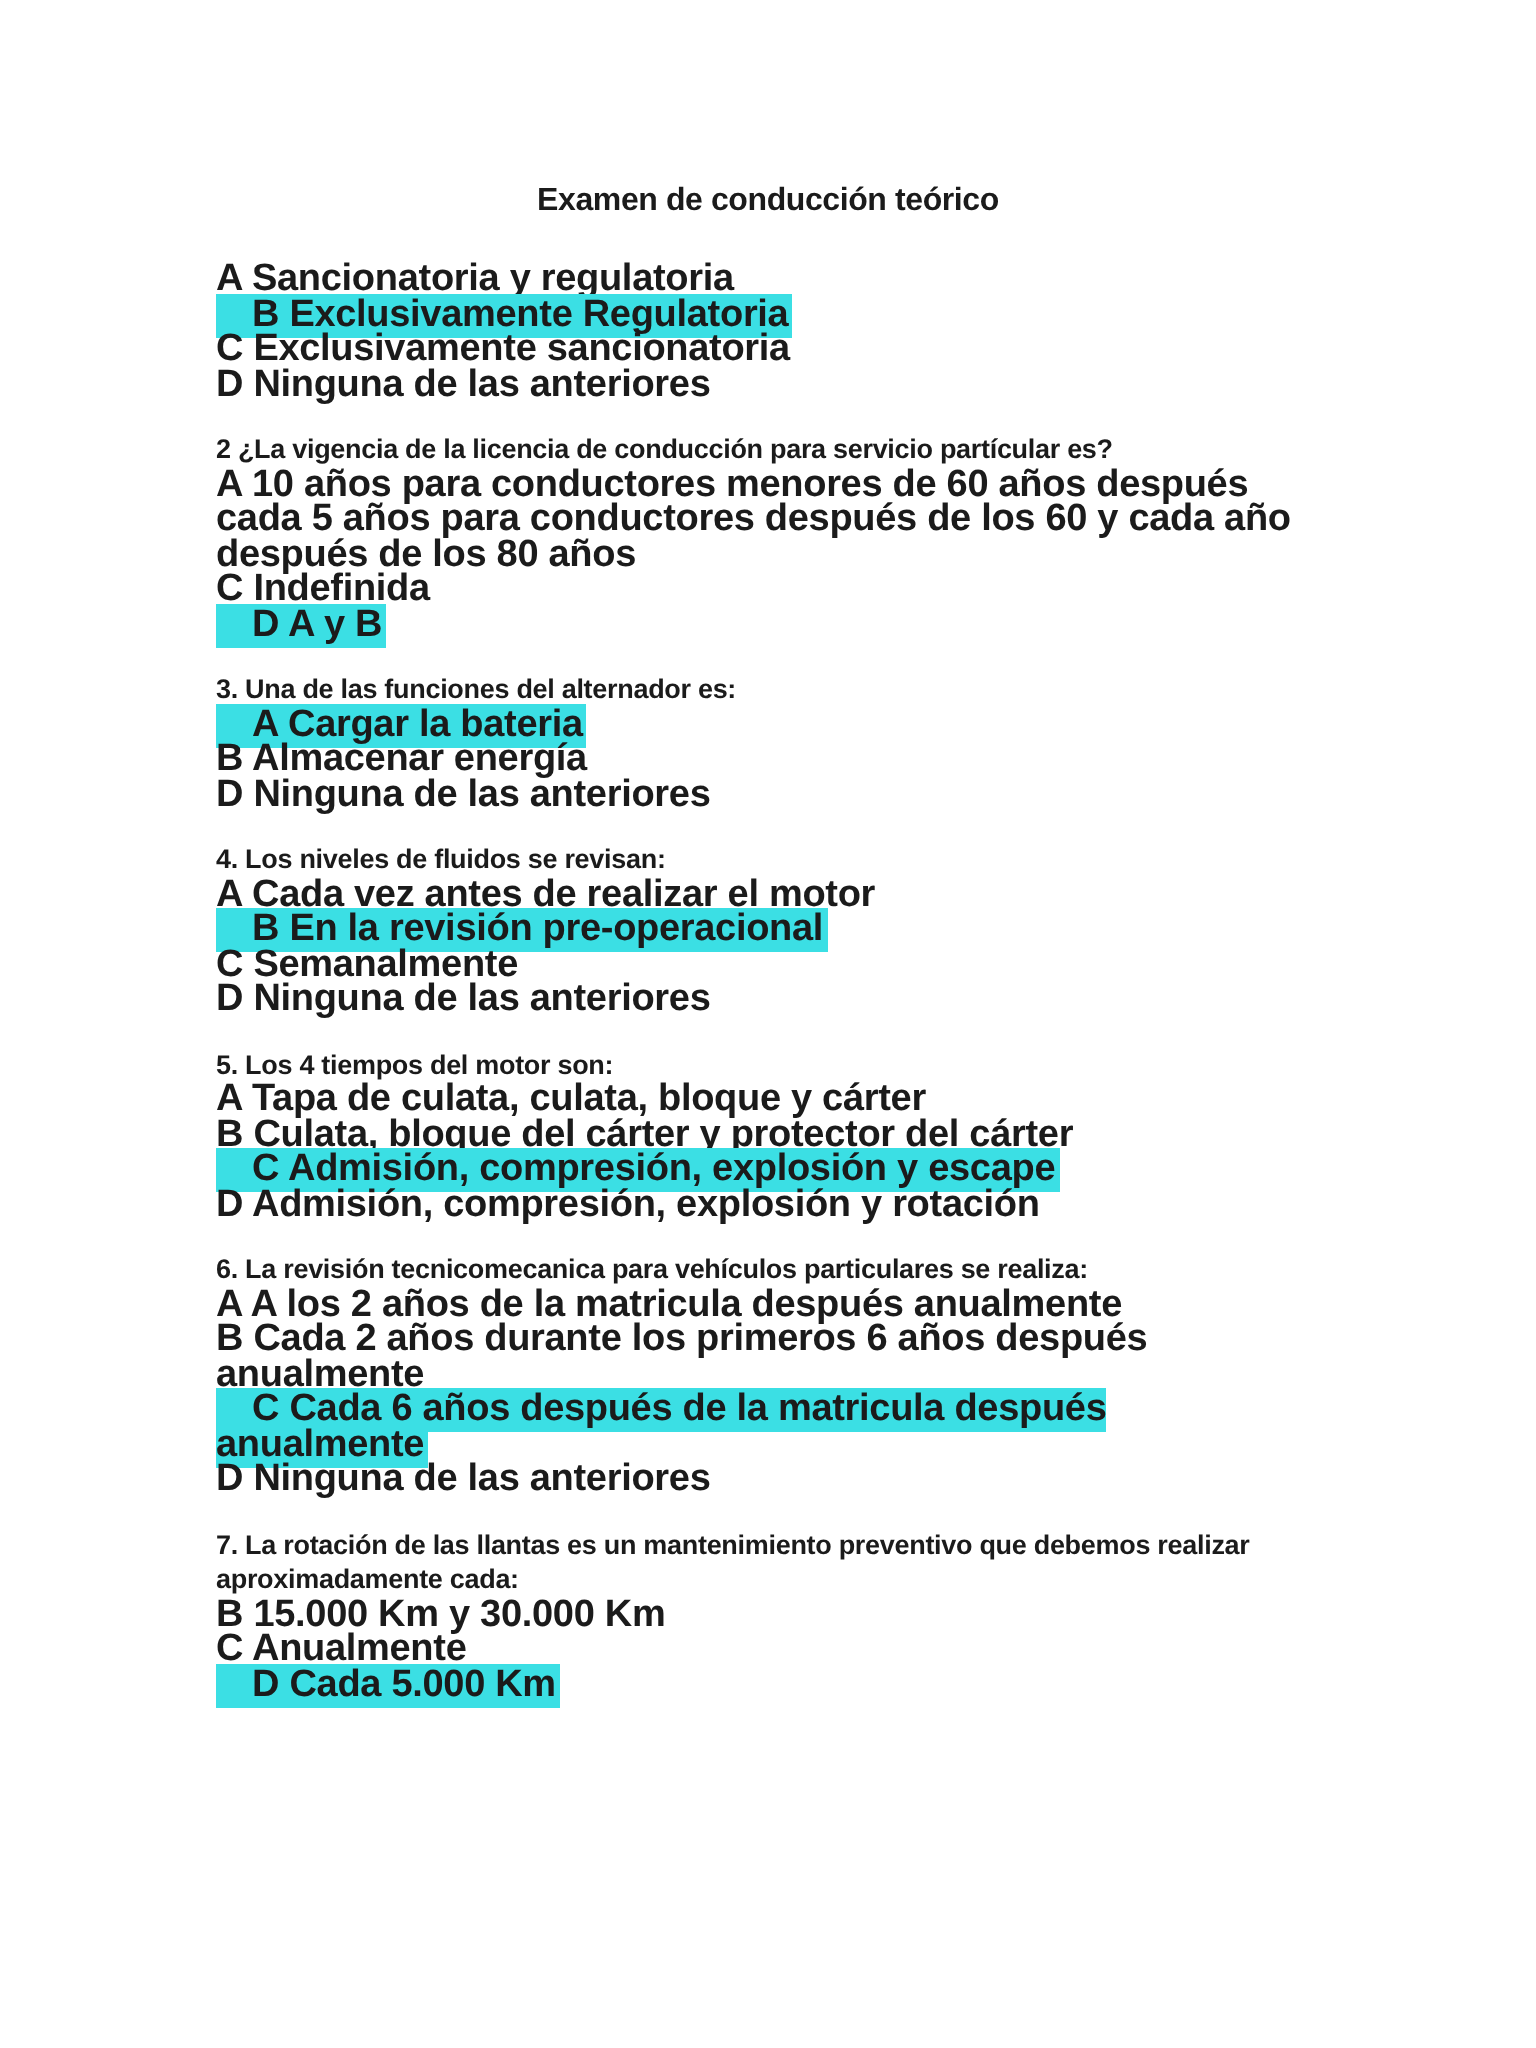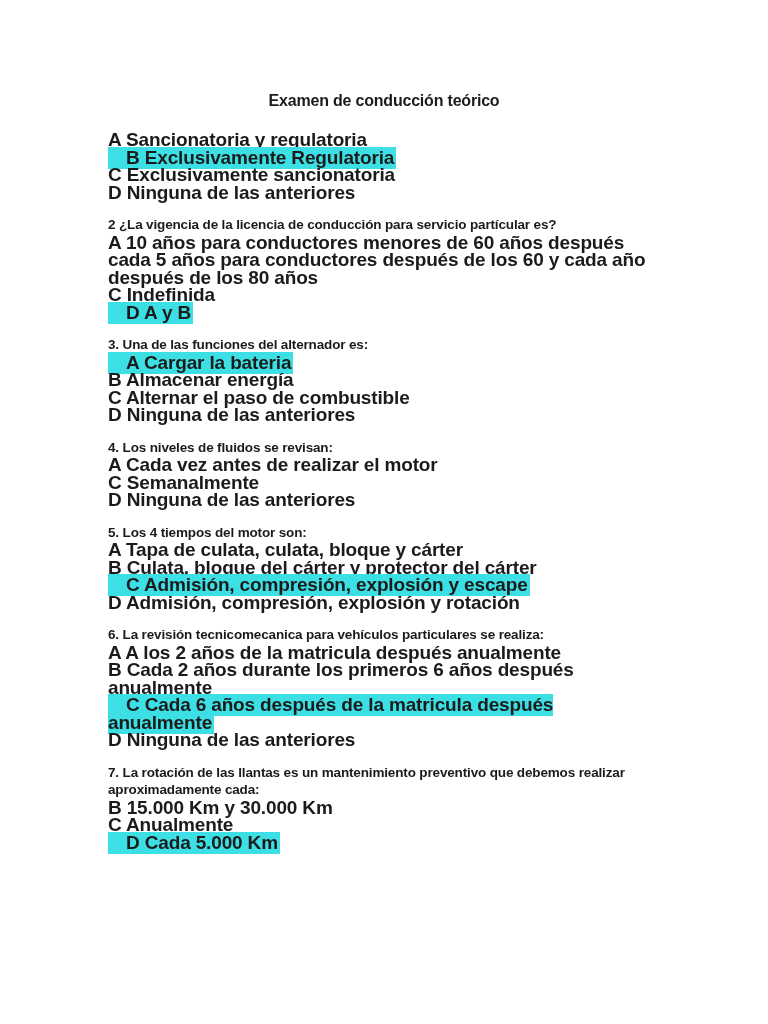--- a/index.html
+++ b/index.html
@@ -102,37 +102,37 @@
     <div class="question-text">3. Una de las funciones del alternador es:</div>
     <div class="options">
   <div class="option-row">
     <span class="option-label hl">A Cargar la bateria</span>
   </div>
 
   <div class="option-row">
     <span class="option-label">B Almacenar energía</span>
   </div>
 
-  <div class="option-row">
-    <span class="option-label">C Alternar el paso de combustible</span>
-  </div>
 
   <div class="option-row">
     <span class="option-label">D Ninguna de las anteriores</span>
   </div>
 </div>
   </div>
 
   <div class="question-block">
     <div class="question-text">4. Los niveles de fluidos se revisan:</div>
     <div class="options">
   <div class="option-row">
     <span class="option-label">A Cada vez antes de realizar el motor</span>
   </div>
 
+  <div class="option-row">
+    <span class="option-label hl">B En la revisión pre-operacional</span>
+  </div>
 
   <div class="option-row">
     <span class="option-label">C Semanalmente</span>
   </div>
 
   <div class="option-row">
     <span class="option-label">D Ninguna de las anteriores</span>
   </div>
 </div>
   </div>

